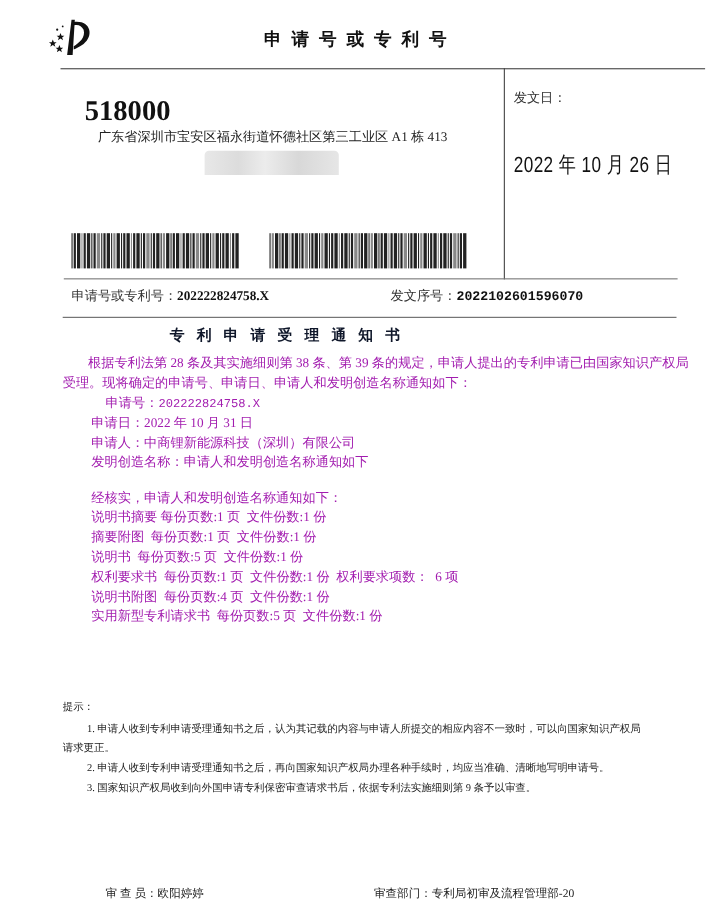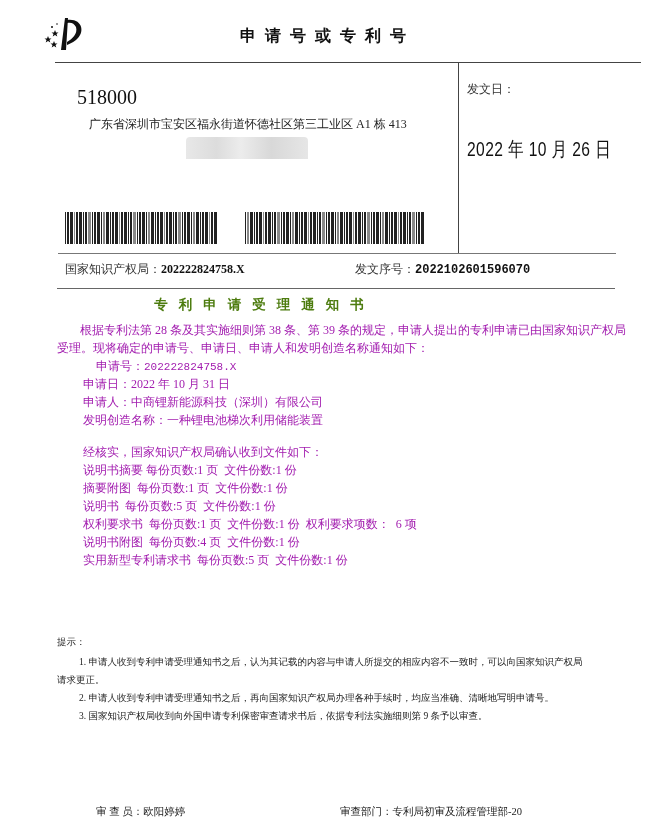--- a/index.html
+++ b/index.html
@@ -4,34 +4,34 @@
 <style>
   html, body { margin: 0; padding: 0; background: #ffffff; }
   body { width: 661px; height: 832px; position: relative; overflow: hidden;
          font-family: "Liberation Serif", "DejaVu Serif", serif; color: #222; }
   .abs { position: absolute; }
   .logo { left: 42px; top: 14px; width: 60px; height: 40px; }
   .org-title { left: 240px; top: 26px; font-family: "DejaVu Sans", sans-serif; font-weight: bold;
                font-size: 16px; letter-spacing: 9px; color: #111; }
   .hline { position: absolute; background: #444; height: 1px; }
   .vline { position: absolute; background: #444; width: 1px; }
-  .postcode { left: 77px; top: 86px; font-weight: normal; font-size: 20px; color: #111; }
+  .postcode { left: 77px; top: 86px; font-weight: bold; font-size: 26px; color: #111; }
   .address { left: 89px; top: 116px; font-size: 12px; color: #222; }
   .redacted { left: 186px; top: 137px; width: 122px; height: 22px;
               background: linear-gradient(90deg,#e8e8e8,#dcdcdc 25%,#ececec 45%,#d8d8d8 70%,#e6e6e6);
               border-radius: 4px 4px 0 0; }
   .issue-label { left: 467px; top: 81px; font-size: 12px; color: #333; }
   .issue-date { left: 467px; top: 136px; font-family: "Liberation Sans", sans-serif; font-size: 20px;
                 color: #111; transform: scaleX(0.78); transform-origin: left top; letter-spacing: 0.5px; }
   .barcode { top: 212px; height: 32px; display: flex; align-items: stretch; }
   .barcode span { display: block; height: 100%; background: #222; margin-right: 1px; }
   .meta-row { top: 261px; font-size: 12px; color: #333; }
   .meta-row b { font-weight: bold; color: #111; }
   .notice-title { left: 0; width: 529px; top: 296px; text-align: center; font-family: "DejaVu Sans", sans-serif;
-                  font-weight: bold; font-size: 13.5px; letter-spacing: 11px; color: #4d7c0f; }
+                  font-weight: bold; font-size: 13.5px; letter-spacing: 11px; color: #0f172a; }
   .line { position: absolute; font-size: 12px; color: #a21caf; white-space: nowrap; }
   .tips { font-size: 9.5px; color: #222; white-space: nowrap; }
 </style>
 </head>
 <body>
 
 <div class="abs logo">
   <svg width="60" height="40" viewBox="0 0 60 40">
     <g fill="#111">
       <polygon points="6,22 7,24.5 9.5,24.5 7.5,26 8.3,28.5 6,27 3.7,28.5 4.5,26 2.5,24.5 5,24.5"></polygon>
@@ -169,45 +169,45 @@
     <span style="width: 3px; background: rgb(34, 34, 34);"></span>
     <span style="width: 1px; background: rgb(34, 34, 34);"></span>
     <span style="width: 2px; background: rgb(34, 34, 34);"></span>
     <span style="width: 3px; background: rgb(136, 136, 136);"></span>
     <span style="width: 1px; background: rgb(34, 34, 34);"></span>
     <span style="width: 2px; background: rgb(34, 34, 34);"></span>
     <span style="width: 3px; background: rgb(34, 34, 34);"></span>
   </div>
 
 <div class="abs meta-row" style="left:65px;">
-  <span>国家知识产权局：</span><b>202222824758.X</b>
+  <span>申请号或专利号：</span><b>202222824758.X</b>
 </div>
 <div class="abs meta-row" style="left:355px;font-family:Liberation Mono, monospace;">
   <span>发文序号：</span><b>2022102601596070</b>
 </div>
 
 <div class="abs notice-title">专利申请受理通知书</div>
 
 <div class="line" style="left:80px; top:322px;">根据专利法第 28 条及其实施细则第 38 条、第 39 条的规定，申请人提出的专利申请已由国家知识产权局</div>
 <div class="line" style="left:57px; top:340px;">受理。现将确定的申请号、申请日、申请人和发明创造名称通知如下：</div>
 
 <div class="line" style="left:96px; top:358px;">
   <span>申请号：</span><span style="font-family:'Liberation Mono','DejaVu Sans Mono',monospace; font-size:11px;">202222824758.X</span>
 </div>
 <div class="line" style="left:83px; top:376px;">
   <span>申请日：</span><span>2022 年 10 月 31 日</span>
 </div>
 <div class="line" style="left:83px; top:394px;">
   <span>申请人：</span><span>中商锂新能源科技（深圳）有限公司</span>
 </div>
 <div class="line" style="left:83px; top:412px;">
-  <span>发明创造名称：</span><span>一种锂电池梯次利用储能装置</span>
-</div>
-
-<div class="line" style="left:83px; top:444px;">经核实，国家知识产权局确认收到文件如下：</div>
+  <span>发明创造名称：</span><span>申请人和发明创造名称通知如下</span>
+</div>
+
+<div class="line" style="left:83px; top:444px;">经核实，申请人和发明创造名称通知如下：</div>
 <div class="line" style="left:83px; top:462px; white-space:pre;">说明书摘要 每份页数:1 页  文件份数:1 份</div>
 <div class="line" style="left:83px; top:480px; white-space:pre;">摘要附图  每份页数:1 页  文件份数:1 份</div>
 <div class="line" style="left:83px; top:498px; white-space:pre;">说明书  每份页数:5 页  文件份数:1 份</div>
 <div class="line" style="left:83px; top:516px; white-space:pre;">权利要求书  每份页数:1 页  文件份数:1 份  权利要求项数：  6 项</div>
 <div class="line" style="left:83px; top:534px; white-space:pre;text-align:right;">说明书附图  每份页数:4 页  文件份数:1 份</div>
 <div class="line" style="left:83px; top:552px; white-space:pre;">实用新型专利请求书  每份页数:5 页  文件份数:1 份</div>
 
 <div class="abs tips" style="left:57px; top:636px;">提示：</div>
 <div class="abs tips" style="left:79px; top:656px;">1. 申请人收到专利申请受理通知书之后，认为其记载的内容与申请人所提交的相应内容不一致时，可以向国家知识产权局</div>
 <div class="abs tips" style="left:57px; top:674px;">请求更正。</div>

